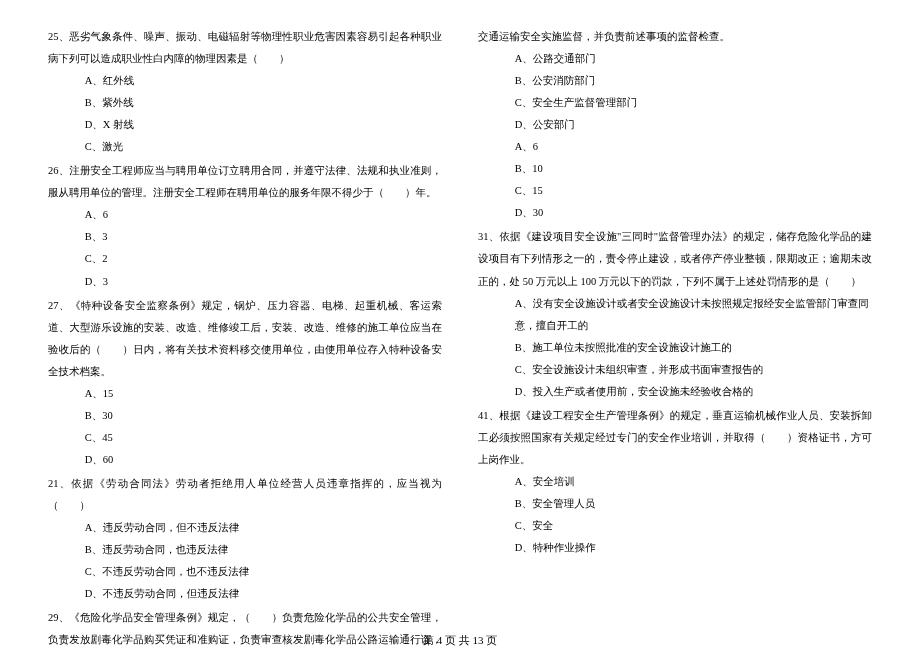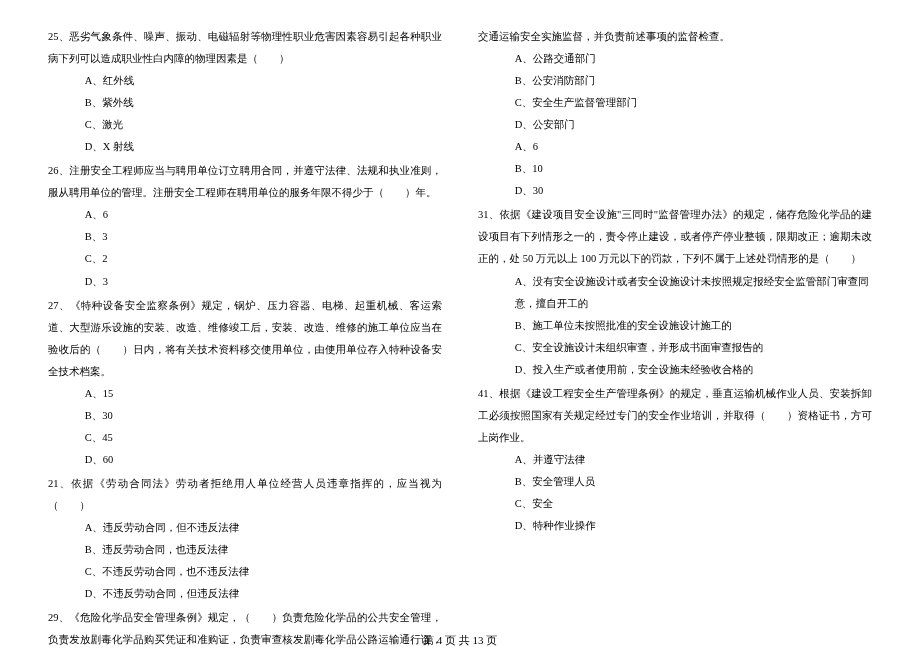--- a/index.html
+++ b/index.html
@@ -41,22 +41,22 @@
     }
   </style>
 </head>
 <body>
 
 <div class="columns">
   <div class="col">
     <div class="q-stem">25、恶劣气象条件、噪声、振动、电磁辐射等物理性职业危害因素容易引起各种职业病下列可以造成职业性白内障的物理因素是（　　）</div>
     <div class="opt">A、红外线</div>
     <div class="opt">B、紫外线</div>
+    <div class="opt">D、X 射线</div>
     <div class="opt">C、激光</div>
-    <div class="opt">D、X 射线</div>
 
     <div class="q-stem">26、注册安全工程师应当与聘用单位订立聘用合同，并遵守法律、法规和执业准则，服从聘用单位的管理。注册安全工程师在聘用单位的服务年限不得少于（　　）年。</div>
     <div class="opt">A、6</div>
     <div class="opt">B、3</div>
     <div class="opt">C、2</div>
     <div class="opt">D、3</div>
 
     <div class="q-stem">27、《特种设备安全监察条例》规定，锅炉、压力容器、电梯、起重机械、客运索道、大型游乐设施的安装、改造、维修竣工后，安装、改造、维修的施工单位应当在验收后的（　　）日内，将有关技术资料移交使用单位，由使用单位存入特种设备安全技术档案。</div>
     <div class="opt">A、15</div>
     <div class="opt">B、30</div>
@@ -74,29 +74,30 @@
 
   <div class="col">
     <div class="q-stem">交通运输安全实施监督，并负责前述事项的监督检查。</div>
     <div class="opt">A、公路交通部门</div>
     <div class="opt">B、公安消防部门</div>
     <div class="opt">C、安全生产监督管理部门</div>
     <div class="opt">D、公安部门</div>
 
     <div class="opt">A、6</div>
     <div class="opt">B、10</div>
+    <div class="opt">C、15</div>
     <div class="opt">D、30</div>
 
     <div class="q-stem">31、依据《建设项目安全设施"三同时"监督管理办法》的规定，储存危险化学品的建设项目有下列情形之一的，责令停止建设，或者停产停业整顿，限期改正；逾期未改正的，处 50 万元以上 100 万元以下的罚款，下列不属于上述处罚情形的是（　　）</div>
     <div class="opt">A、没有安全设施设计或者安全设施设计未按照规定报经安全监管部门审查同意，擅自开工的</div>
     <div class="opt">B、施工单位未按照批准的安全设施设计施工的</div>
     <div class="opt">C、安全设施设计未组织审查，并形成书面审查报告的</div>
     <div class="opt">D、投入生产或者使用前，安全设施未经验收合格的</div>
 
     <div class="q-stem">41、根据《建设工程安全生产管理条例》的规定，垂直运输机械作业人员、安装拆卸工必须按照国家有关规定经过专门的安全作业培训，并取得（　　）资格证书，方可上岗作业。</div>
-    <div class="opt">A、并遵守法律</div>
+    <div class="opt">A、安全培训</div>
     <div class="opt">B、安全管理人员</div>
     <div class="opt">C、安全</div>
     <div class="opt">D、特种作业操作</div>
   </div>
 </div>
 
 <div class="footer">第 4 页 共 13 页</div>
 
 </body></html>

